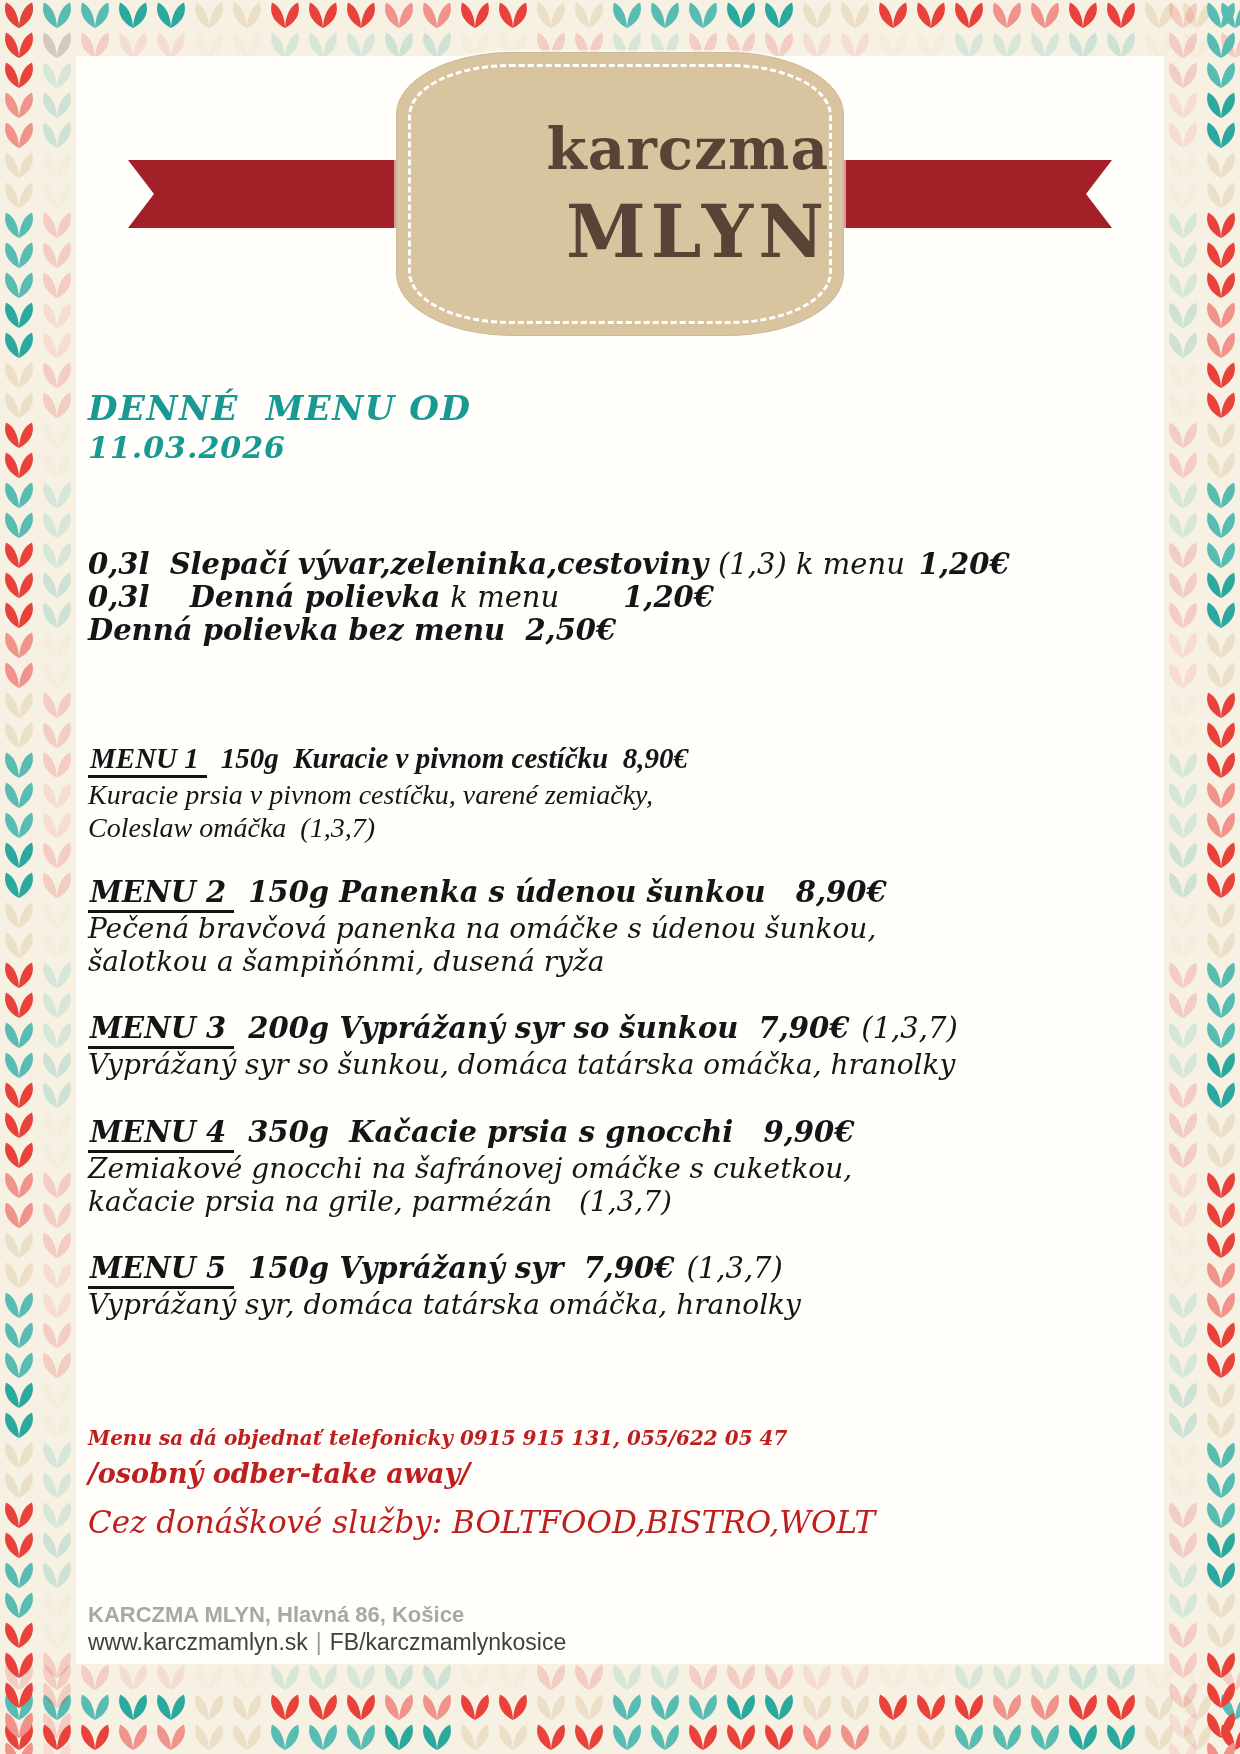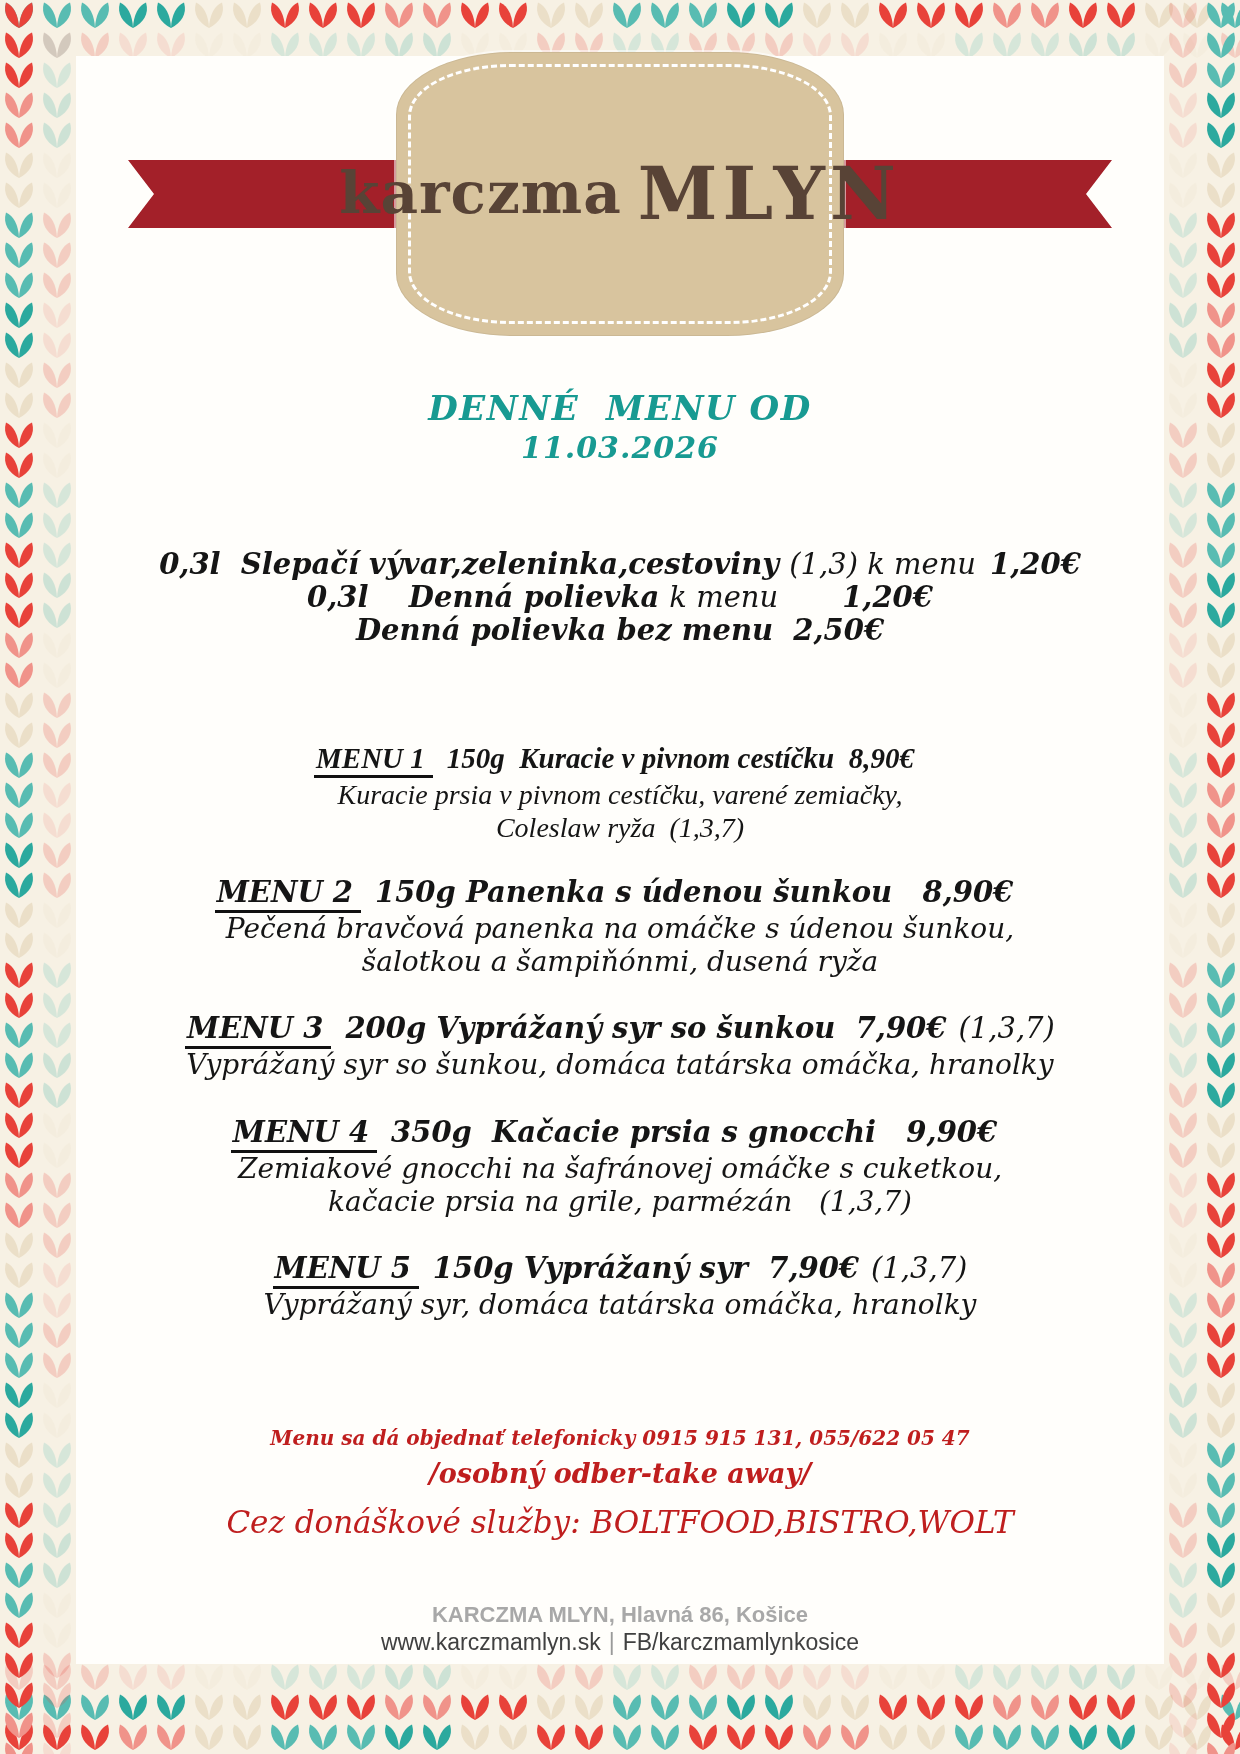--- a/index.html
+++ b/index.html
@@ -29,26 +29,26 @@
     clip-path:polygon(0 0,100% 0,calc(100% - 26px) 50%,100% 100%,0 100%,26px 50%);
   }
   .badge{
     position:absolute;top:52px;left:50%;transform:translateX(-50%);
     width:448px;height:284px;background:var(--badge_beige,#d8c49e);
     border-radius:26% / 22%;z-index:3;
     box-shadow:inset 0 0 0 1px rgba(0,0,0,.06), 0 0 0 2px rgba(255,255,255,.55);
   }
   .badge-inner{
     position:absolute;inset:12px;border:3px dashed #ffffff;border-radius:24% / 20%;
-    display:flex;flex-direction:row;align-items:center;justify-content:center;gap:16px;
+    display:flex;flex-direction:column;align-items:flex-end;justify-content:center;gap:16px;
   }
   .logo1{font-size:58px;font-weight:bold;color:var(--badge_text,#584336);line-height:1;margin-bottom:2px;letter-spacing:1px;}
   .logo2{font-size:72px;font-weight:bold;color:var(--badge_text,#584336);line-height:1;letter-spacing:5px;}
   
-  .abs{position:absolute;left:88px;right:88px;text-align:center;z-index:4;}
+  .abs{position:absolute;left:88px;right:88px;z-index:4;}
   .title{top:386px;font-size:34px;font-weight:bold;font-style:italic;color:var(--teal_title,#189a92);letter-spacing:1.5px;line-height:44px;}
   .date{top:430px;font-size:30px;font-weight:bold;font-style:italic;color:var(--teal_title,#189a92);letter-spacing:1px;line-height:36px;}
   .soups{top:548px;font-size:29px;line-height:33px;}
   .soup-line{font-style:italic;}
   .b{font-weight:bold;}
   .n{font-weight:normal;}
   .gap-s{margin-left:10px;}
   .gap-m{margin-left:14px;}
   .gap-l{margin-left:64px;}
   .menu{font-size:29px;}
@@ -1721,21 +1721,21 @@
   <div class="soup-line">
     <span class="b t">Denná polievka bez menu  2,50€</span>
   </div>
 </div>
 
 <div class="abs menu m1">
   <div class="mh">
     <span class="mlabel t">MENU 1</span><span class="t">150g  Kuracie v pivnom cestíčku  8,90€</span><span class="mall t"></span>
   </div>
   <div class="mdesc t">Kuracie prsia v pivnom cestíčku, varené zemiačky,</div>
-  <div class="mdesc t">Coleslaw ryža  (1,3,7)</div>
+  <div class="mdesc t">Coleslaw omáčka  (1,3,7)</div>
 </div>
 
 <div class="abs menu m2">
   <div class="mh">
     <span class="mlabel t">MENU 2</span><span class="t">150g Panenka s údenou šunkou   8,90€</span><span class="mall t"></span>
   </div>
   <div class="mdesc t">Pečená bravčová panenka na omáčke s údenou šunkou,</div>
   <div class="mdesc t">šalotkou a šampiňónmi, dusená ryža</div>
 </div>
 

